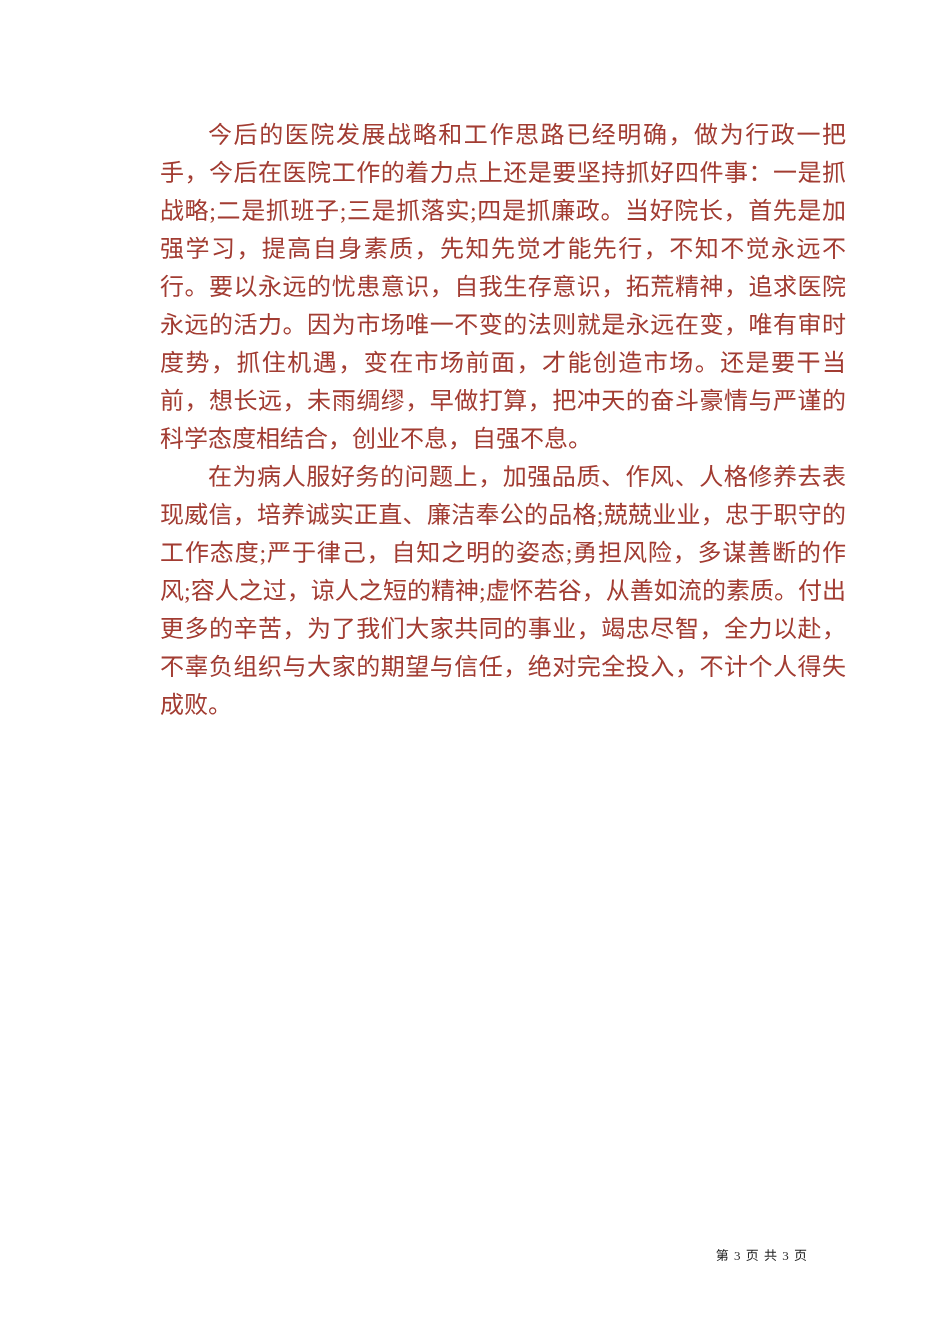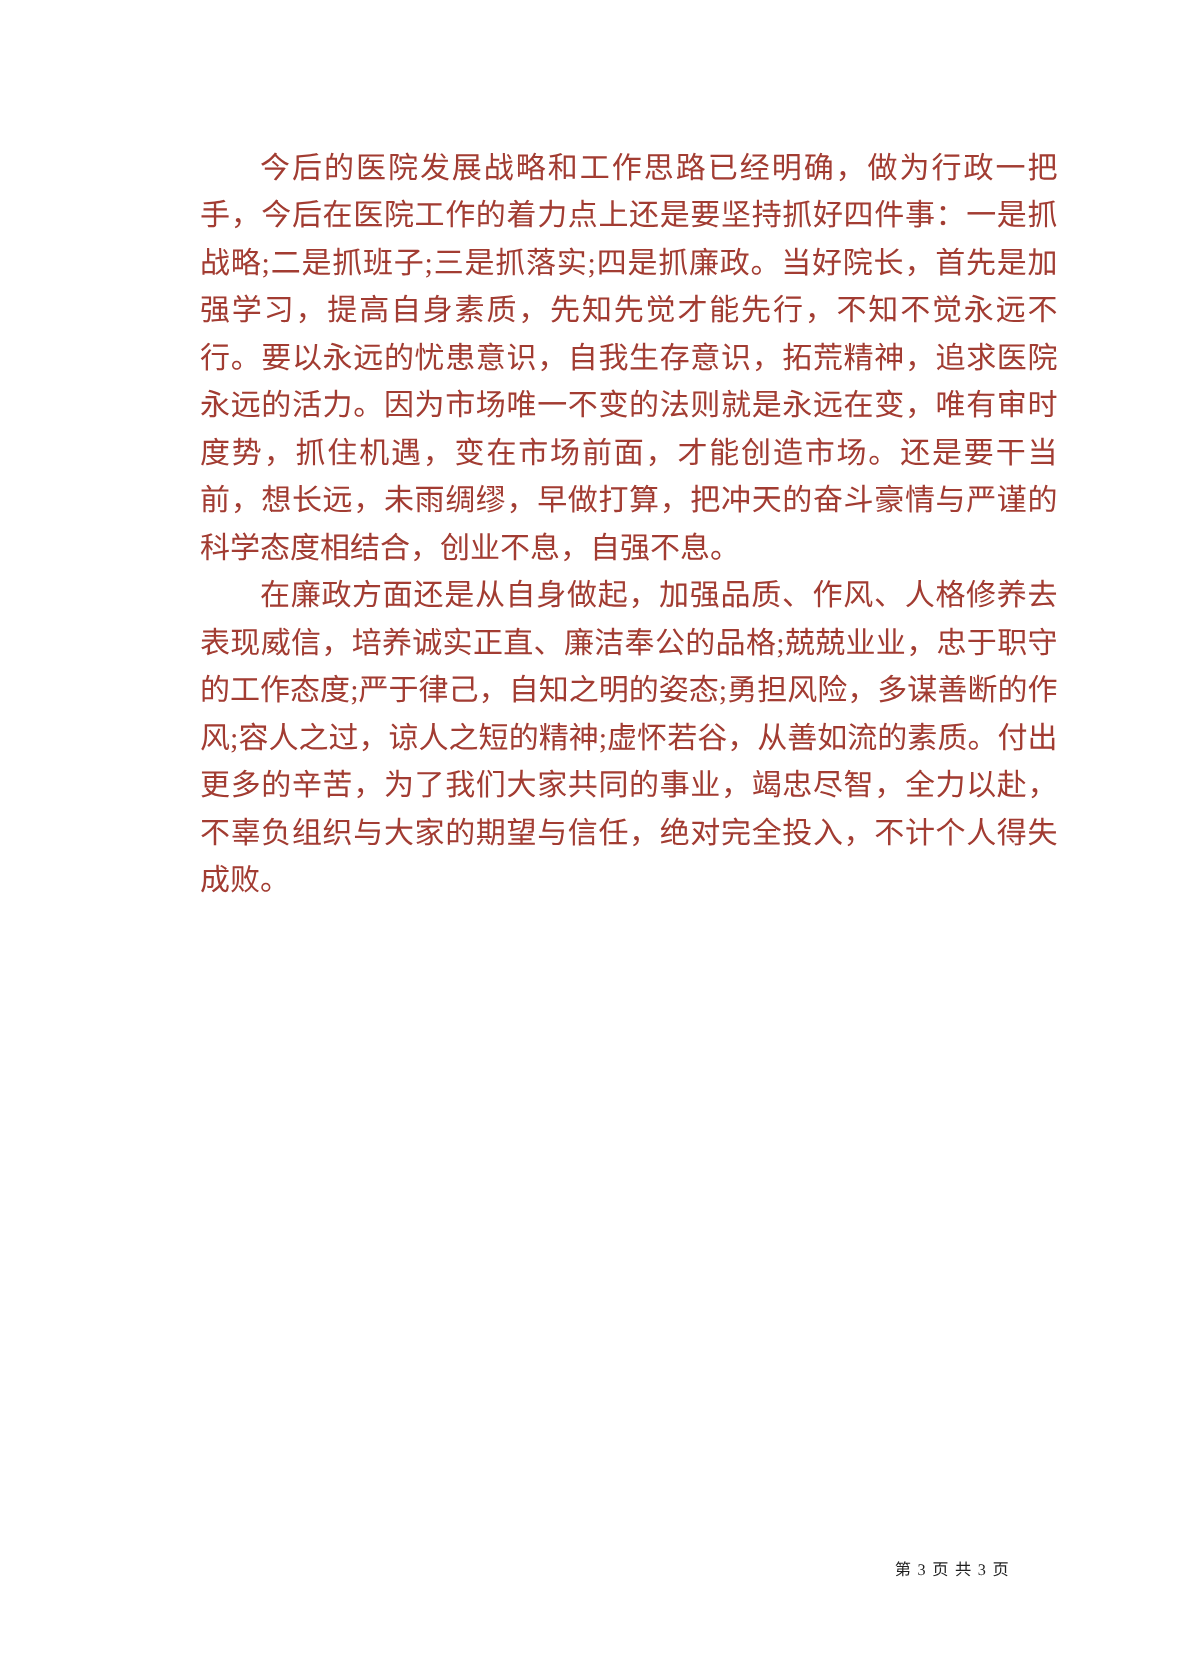--- a/index.html
+++ b/index.html
@@ -53,18 +53,18 @@
     letter-spacing: 1px;
     font-family: "Liberation Serif", "DejaVu Serif", serif;
   }
 </style>
 </head>
 <body>
 
 <div class="page">
   <div class="doc-content">
     <p class="para">今后的医院发展战略和工作思路已经明确，做为行政一把手，今后在医院工作的着力点上还是要坚持抓好四件事：一是抓战略;二是抓班子;三是抓落实;四是抓廉政。当好院长，首先是加强学习，提高自身素质，先知先觉才能先行，不知不觉永远不行。要以永远的忧患意识，自我生存意识，拓荒精神，追求医院永远的活力。因为市场唯一不变的法则就是永远在变，唯有审时度势，抓住机遇，变在市场前面，才能创造市场。还是要干当前，想长远，未雨绸缪，早做打算，把冲天的奋斗豪情与严谨的科学态度相结合，创业不息，自强不息。</p>
-    <p class="para">在廉政方面还是从自身做起，加强品质、作风、人格修养去表现威信，培养诚实正直、廉洁奉公的品格;兢兢业业，忠于职守的工作态度;严于律己，自知之明的姿态;勇担风险，多谋善断的作风;容人之过，谅人之短的精神;虚怀若谷，从善如流的素质。付出更多的辛苦，为了我们大家共同的事业，竭忠尽智，全力以赴，不辜负组织与大家的期望与信任，绝对完全投入，不计个人得失成败。</p>
+    <p class="para">在为病人服好务的问题上，加强品质、作风、人格修养去表现威信，培养诚实正直、廉洁奉公的品格;兢兢业业，忠于职守的工作态度;严于律己，自知之明的姿态;勇担风险，多谋善断的作风;容人之过，谅人之短的精神;虚怀若谷，从善如流的素质。付出更多的辛苦，为了我们大家共同的事业，竭忠尽智，全力以赴，不辜负组织与大家的期望与信任，绝对完全投入，不计个人得失成败。</p>
   </div>
   <div class="page-footer">
     <span>第 3 页 共 3 页</span>
   </div>
 </div>
 
 </body></html>

